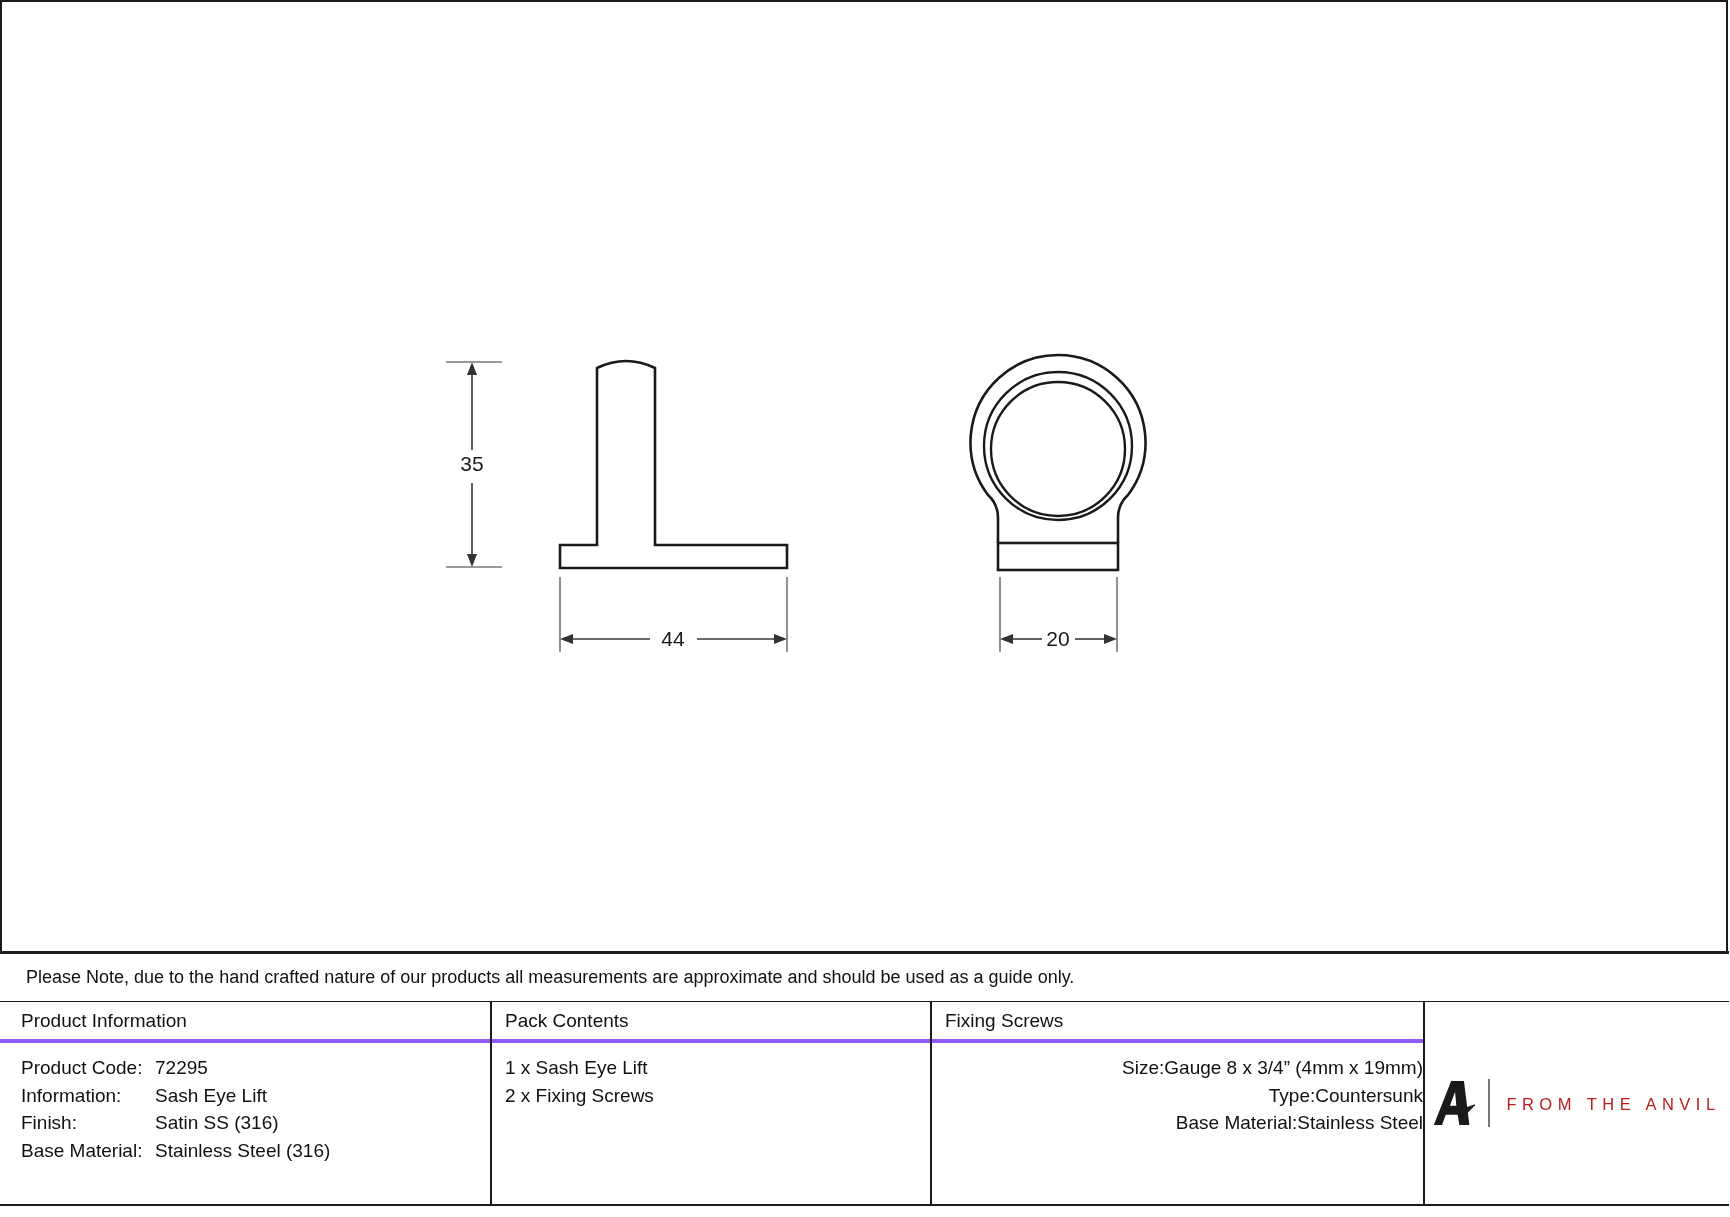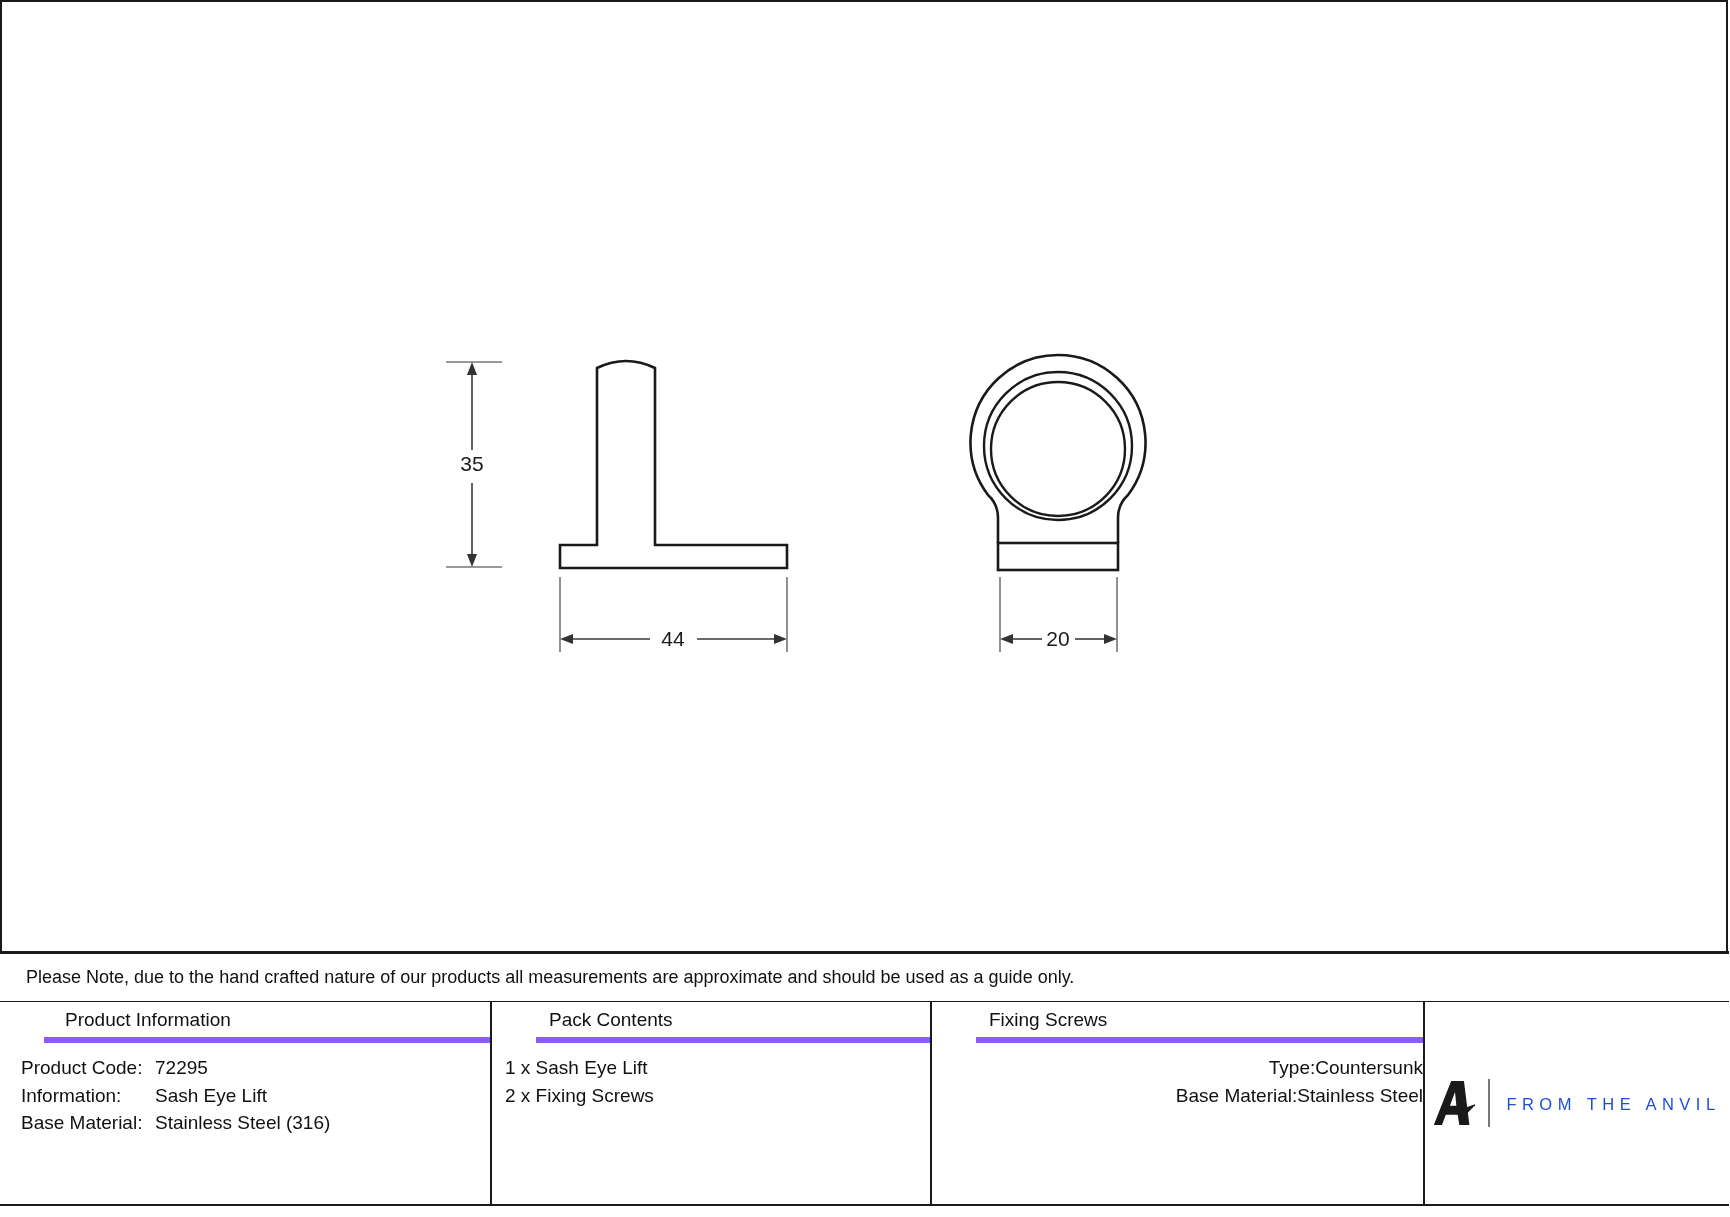--- a/index.html
+++ b/index.html
@@ -42,36 +42,35 @@
     box-sizing:border-box;
     background:#fff;
   }
   .col{box-sizing:border-box;}
   .col-product{width:490px;}
   .col-pack{width:440px;border-left:2px solid #1a1a1a;}
   .col-fixing{width:493px;border-left:2px solid #1a1a1a;text-align:right;}
   .col-logo{flex:1;border-left:2px solid #1a1a1a;display:flex;align-items:center;justify-content:center;}
   .col-header{
     height:41px;box-sizing:border-box;
-    border-bottom:6px solid #8b5cf6;
+    border-bottom:4px solid #8b5cf6;
     display:flex;align-items:center;
     padding-left:13px;
-    margin-left:44px;
   }
   .col-product .col-header{padding-left:21px;}
   .col-body{padding-top:11px;}
   .kv-row{line-height:27.5px;white-space:nowrap;}
   .col-product .kv-label{display:inline-block;box-sizing:border-box;width:155px;padding-left:21px;}
   .col-fixing .kv-label{display:inline-block;box-sizing:border-box;width:170px;padding-left:13px;}
   .pack-item{line-height:27.5px;padding-left:13px;white-space:nowrap;}
 
   .logo-wrap{display:flex;align-items:center;}
   .logo-bar{width:2px;height:48px;background:#777;margin:0 16px 0 13px;}
   .brand-text{
-    font-size:16.5px;letter-spacing:5.5px;color:#1d4ed8;
+    font-size:16.5px;letter-spacing:5.5px;color:#b91c1c;
     white-space:nowrap;padding-top:2px;
   }
 </style>
 </head>
 <body>
 
 <div class="page">
 
   <div class="sheet-border"></div>
 
@@ -128,36 +127,42 @@
     <div class="col col-product">
       <div class="col-header">Product Information</div>
       <div class="col-body">
         <div class="kv-row">
           <span class="kv-label">Product Code:</span><span class="kv-value">72295</span>
         </div>
         <div class="kv-row">
           <span class="kv-label">Information:</span><span class="kv-value">Sash Eye Lift</span>
         </div>
         <div class="kv-row">
+          <span class="kv-label">Finish:</span><span class="kv-value">Satin SS (316)</span>
+        </div>
+        <div class="kv-row">
           <span class="kv-label">Base Material:</span><span class="kv-value">Stainless Steel (316)</span>
         </div>
       </div>
     </div>
 
     <div class="col col-pack">
       <div class="col-header">Pack Contents</div>
       <div class="col-body">
         <div class="pack-item">1 x Sash Eye Lift</div>
         <div class="pack-item">2 x Fixing Screws</div>
       </div>
     </div>
 
     <div class="col col-fixing">
       <div class="col-header">Fixing Screws</div>
       <div class="col-body">
+        <div class="kv-row">
+          <span class="kv-label">Size:</span><span class="kv-value">Gauge 8 x 3/4” (4mm x 19mm)</span>
+        </div>
         <div class="kv-row">
           <span class="kv-label">Type:</span><span class="kv-value">Countersunk</span>
         </div>
         <div class="kv-row">
           <span class="kv-label">Base Material:</span><span class="kv-value">Stainless Steel</span>
         </div>
       </div>
     </div>
 
     <div class="col col-logo">

